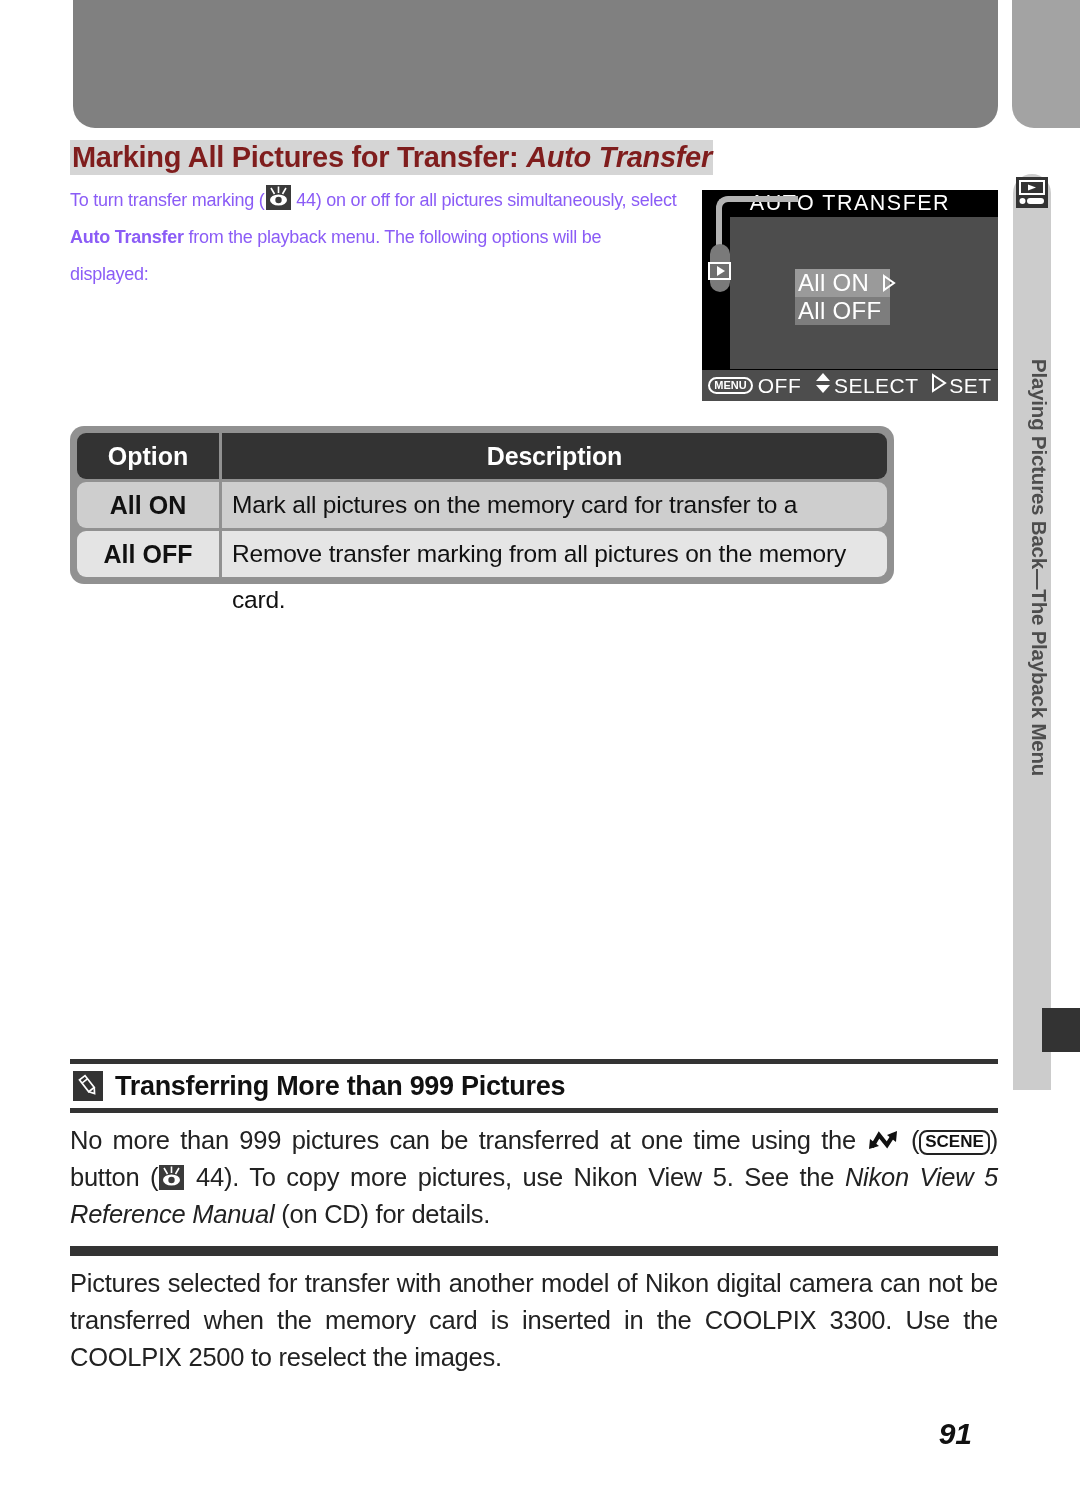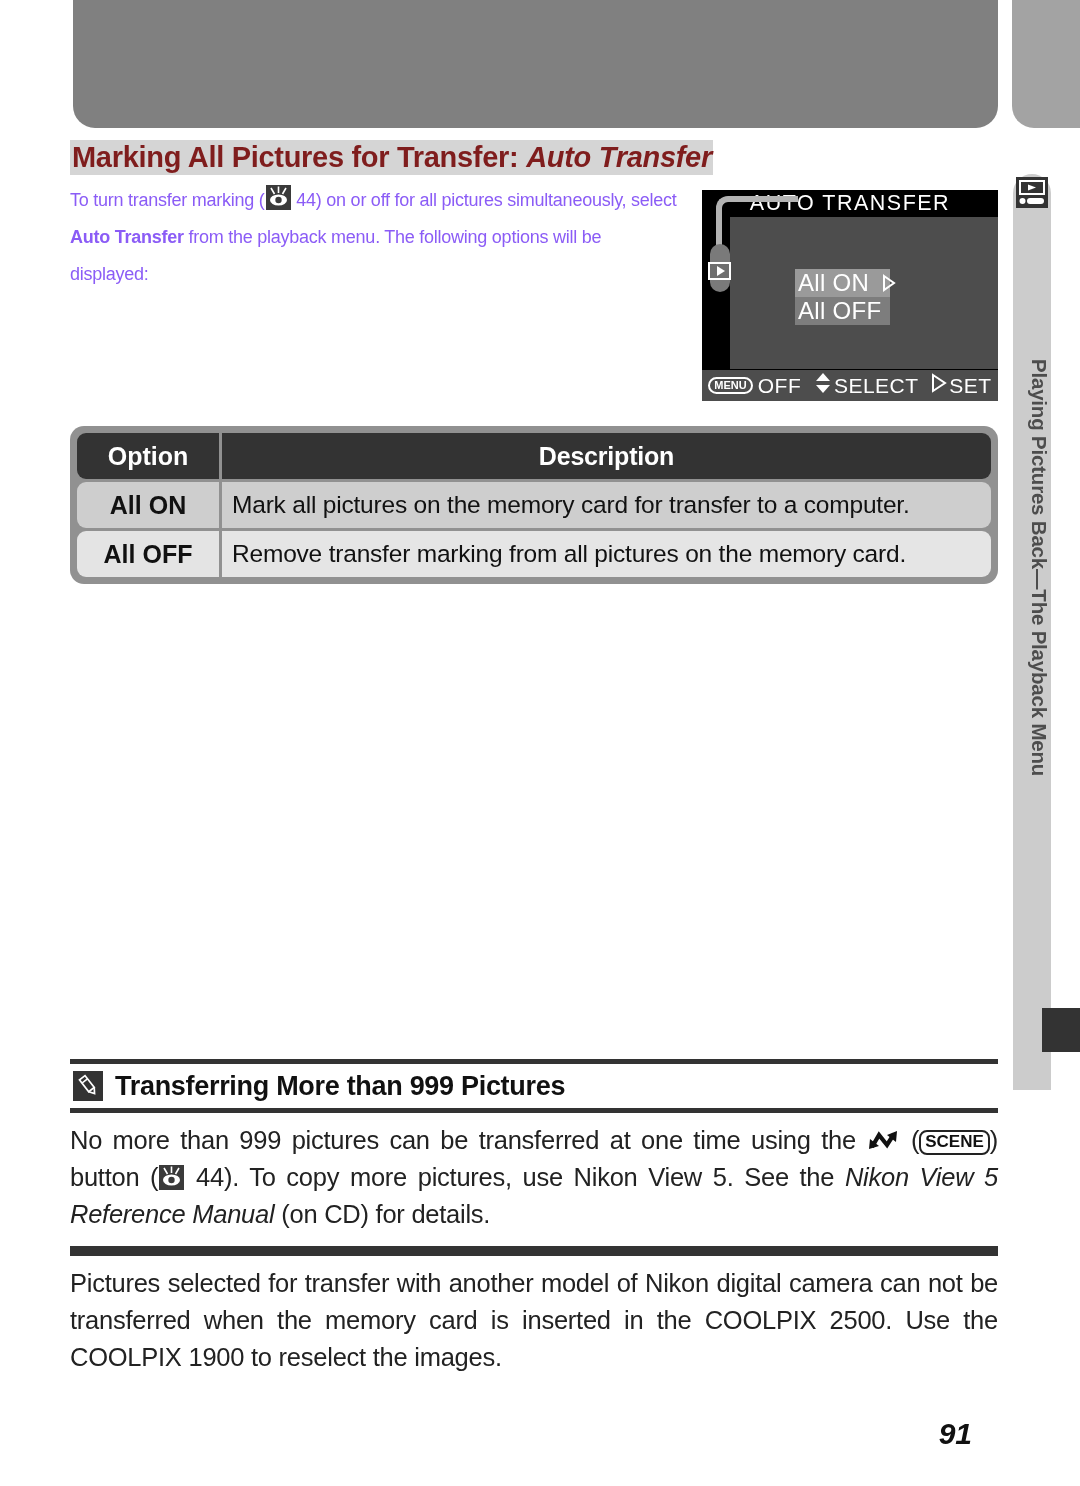--- a/index.html
+++ b/index.html
@@ -276,21 +276,21 @@
     margin-right: 5px;
     vertical-align: 2px;
   }
   .lcd-bottom-cell { display: flex; align-items: center; }
 
   
   .opt-table {
     position: absolute;
     left: 70px;
     top: 426px;
-    width: 928px;
+    width: 824px;
     background: #919191;
     border-radius: 14px;
     padding: 7px;
     box-sizing: border-box;
   }
   .opt-row {
     display: flex;
     margin-bottom: 3px;
   }
   .opt-row:last-child { margin-bottom: 0; }
@@ -500,16 +500,16 @@
           <path d="M5 3 L8.5 9 M12.5 1.5 L12.5 8 M20 3 L16.5 9" stroke="#ffffff" stroke-width="1.6" fill="none"></path>
           <ellipse cx="12.5" cy="15" rx="8.5" ry="5.5" fill="#ffffff"></ellipse>
           <circle cx="12.5" cy="15" r="3.2" fill="#3a3a3a"></circle>
         </svg></span><span> 44).  To copy more pictures, use Nikon View 5.  See the </span><i>Nikon View 5 Reference Manual</i><span> (on CD) for details.</span>
   </div>
 </div>
 
 <div class="note" id="note-other">
   <div class="note-rule-top"></div>
   <div class="note-rule-bot"></div>
-  <div class="note-body">Pictures selected for transfer with another model of Nikon digital camera can not be transferred when the memory card is inserted in the COOLPIX 2500.  Use the COOLPIX 1900 to reselect the images.</div>
+  <div class="note-body">Pictures selected for transfer with another model of Nikon digital camera can not be transferred when the memory card is inserted in the COOLPIX 3300.  Use the COOLPIX 2500 to reselect the images.</div>
 </div>
 
 <div class="page-number">91</div>
 
 </body></html>

